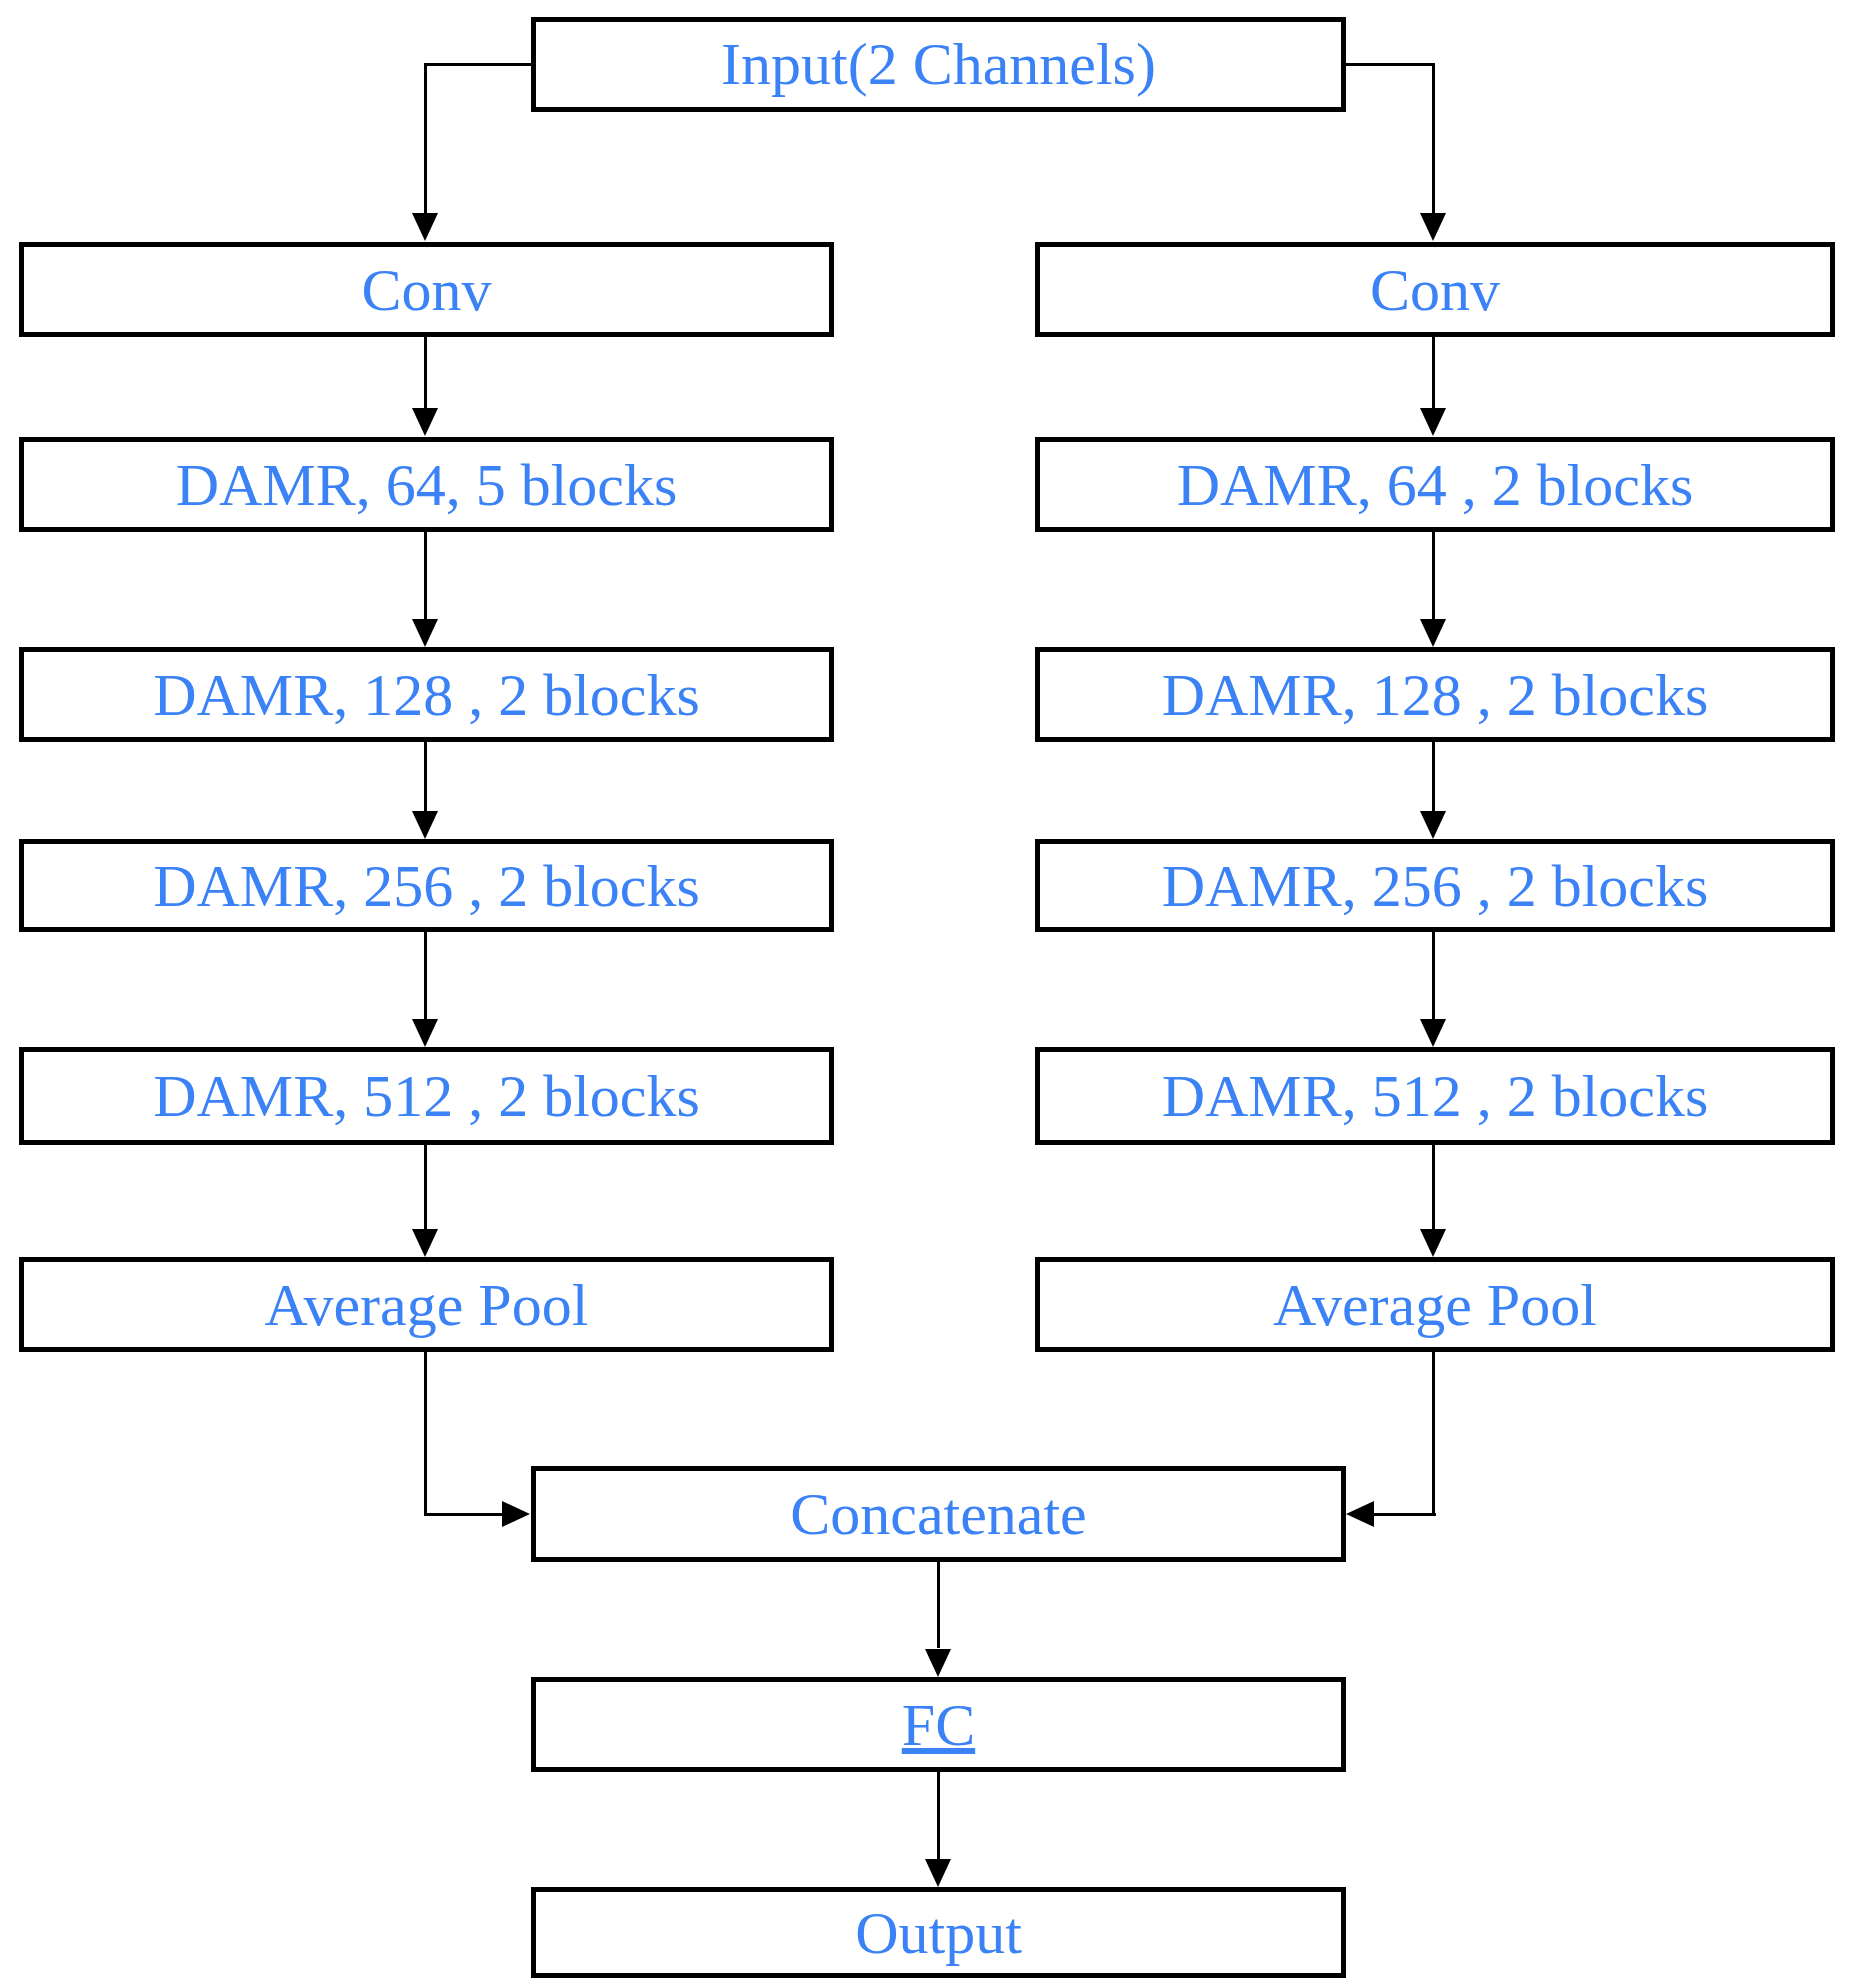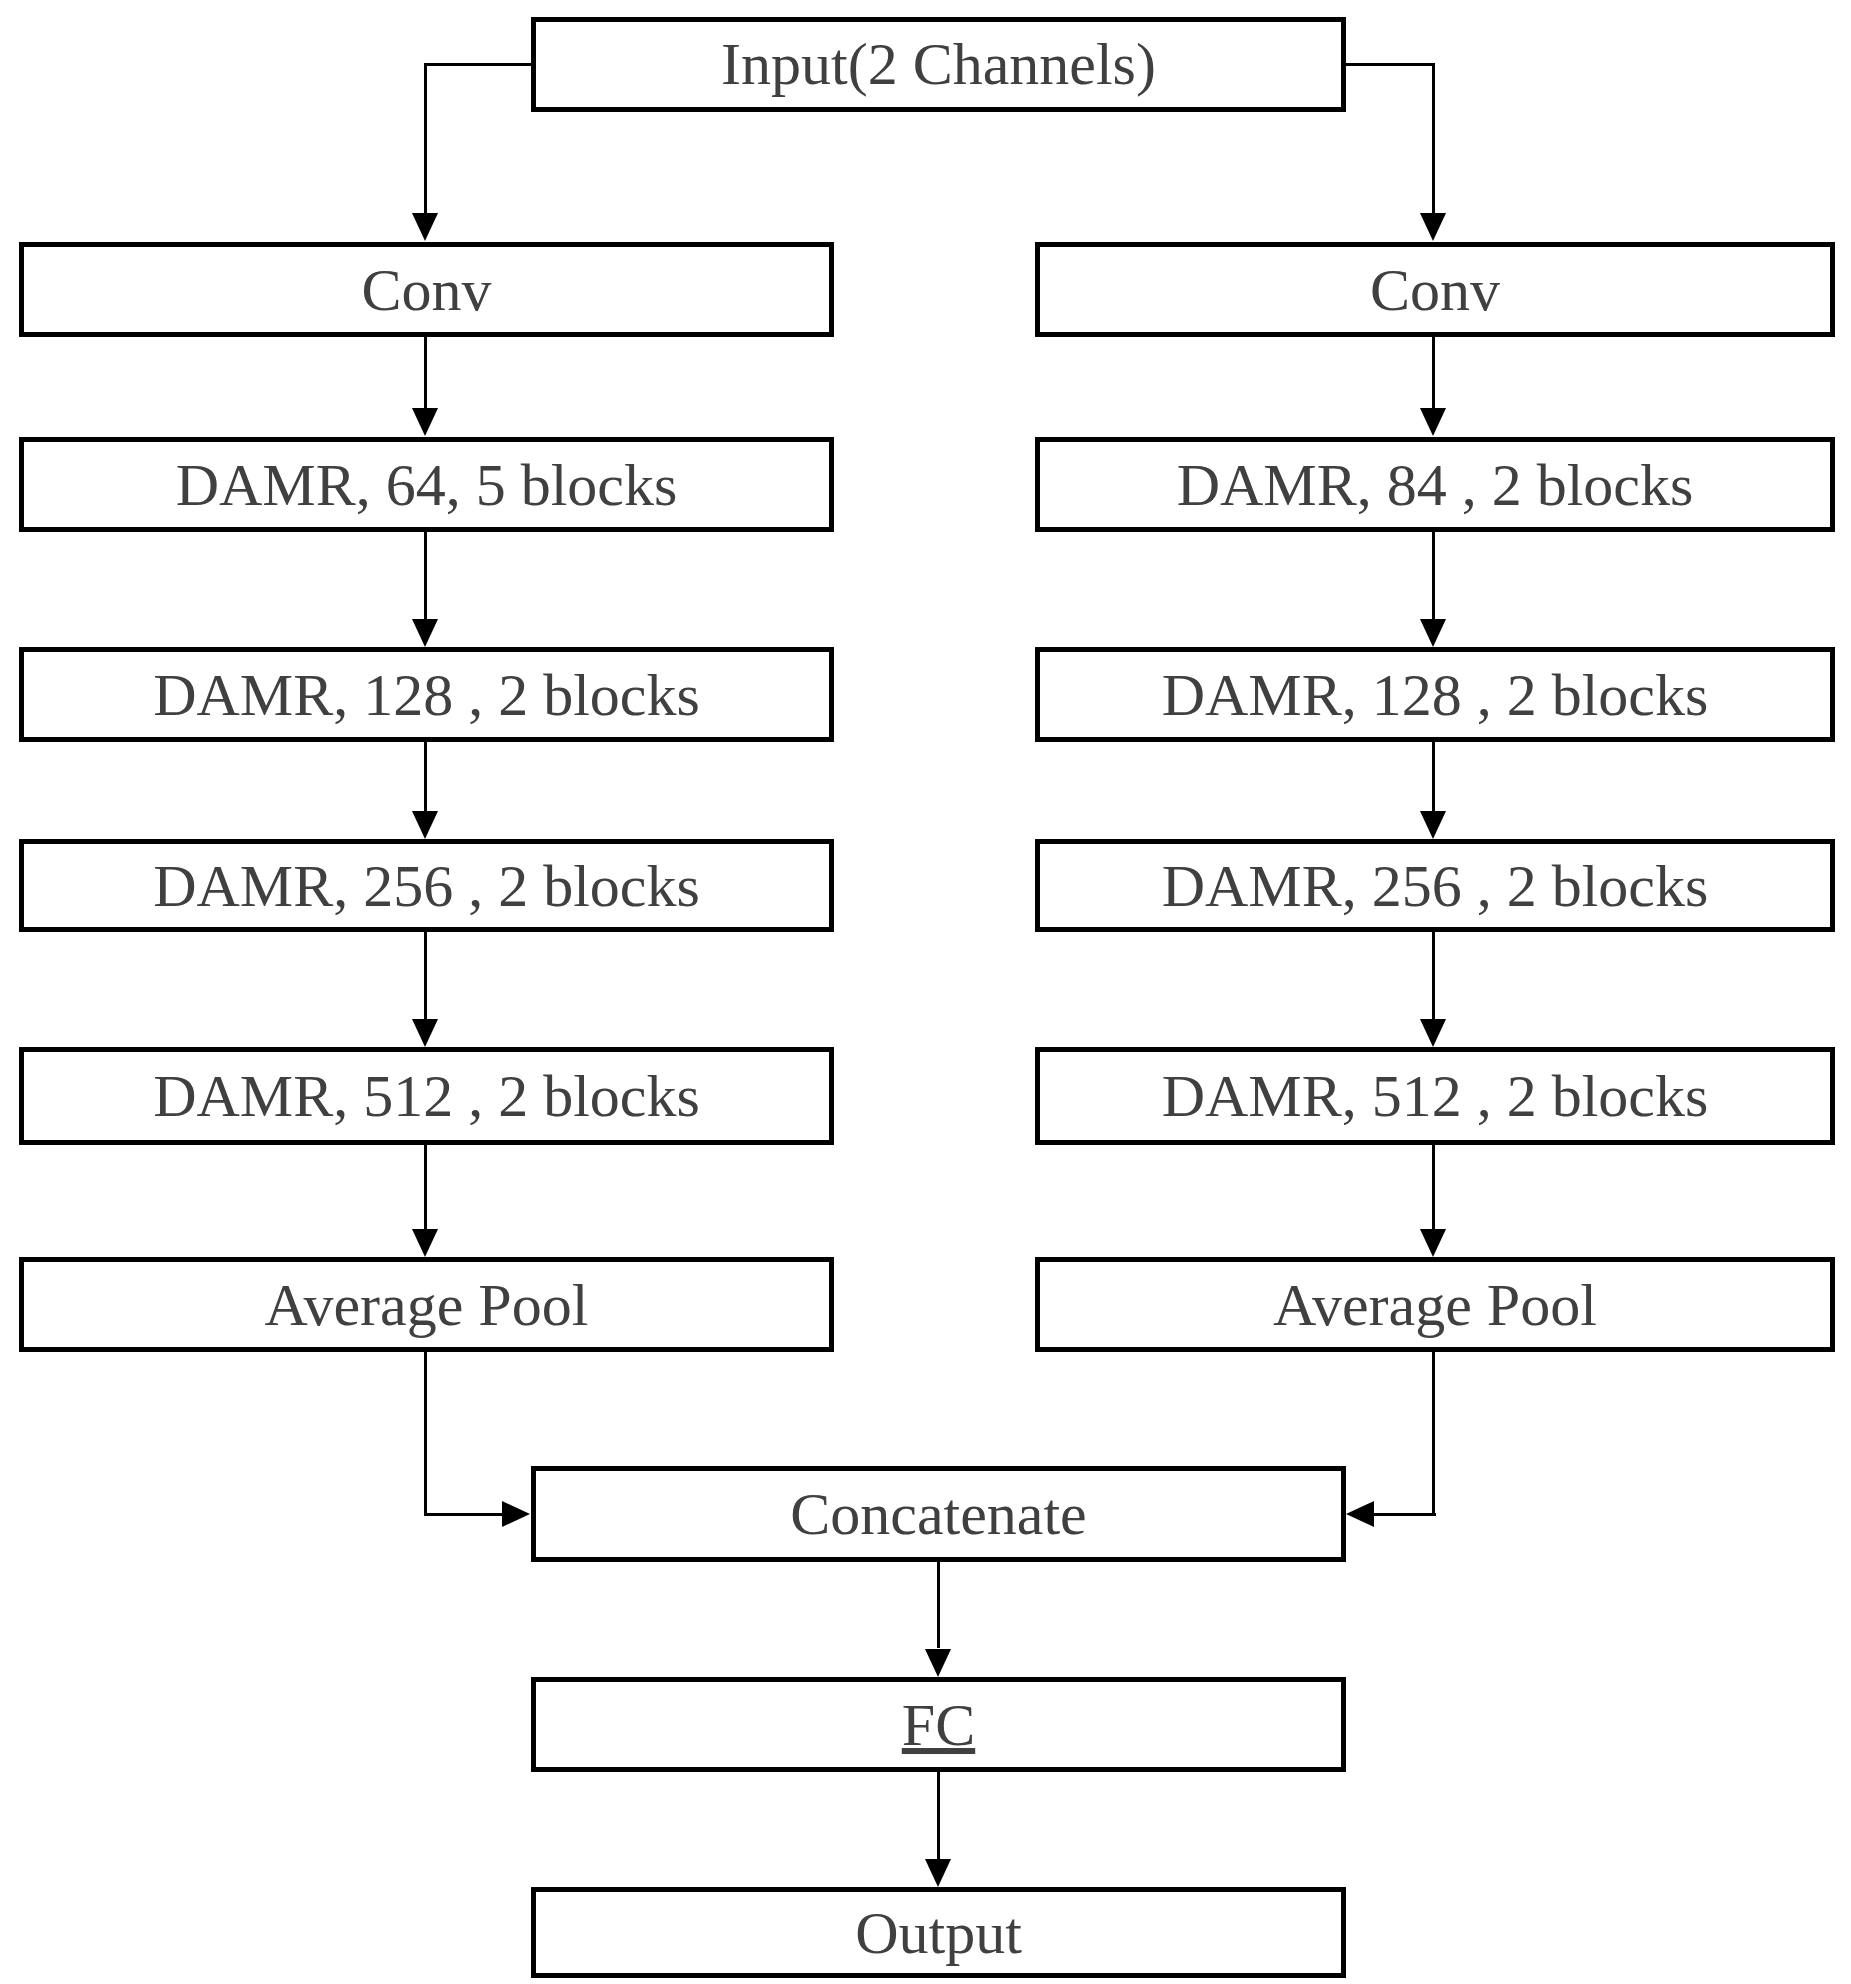--- a/index.html
+++ b/index.html
@@ -6,21 +6,21 @@
     margin: 0;
     padding: 0;
     background: #ffffff;
   }
   #canvas {
     position: relative;
     width: 1851px;
     height: 1985px;
     background: #ffffff;
     font-family: "Liberation Serif", "DejaVu Serif", serif;
-    color: #404040;
+    color: #3b82f6;
   }
   .box {
     position: absolute;
     box-sizing: border-box;
     background: #ffffff;
     border: 5.3px solid #000000;
     display: flex;
     align-items: center;
     justify-content: center;
     font-size: 60px;
@@ -58,21 +58,21 @@
 <body>
 
 <div id="canvas">
 
   <div class="box" style="left:531px; top:16.5px; width:815px; height:95px;">Input(2 Channels)</div>
 
   <div class="box" style="left:19px; top:242px; width:815px; height:95px;">Conv</div>
   <div class="box" style="left:1035px; top:242px; width:800px; height:95px;">Conv</div>
 
   <div class="box" style="left:19px; top:437px; width:815px; height:95px;">DAMR, 64, 5 blocks</div>
-  <div class="box" style="left:1035px; top:437px; width:800px; height:95px;">DAMR, 84 , 2 blocks</div>
+  <div class="box" style="left:1035px; top:437px; width:800px; height:95px;">DAMR, 64 , 2 blocks</div>
 
   <div class="box" style="left:19px; top:647px; width:815px; height:95px;">DAMR, 128 , 2 blocks</div>
   <div class="box" style="left:1035px; top:647px; width:800px; height:95px;">DAMR, 128 , 2 blocks</div>
 
   <div class="box" style="left:19px; top:839px; width:815px; height:93px;">DAMR, 256 , 2 blocks</div>
   <div class="box" style="left:1035px; top:839px; width:800px; height:93px;">DAMR, 256 , 2 blocks</div>
 
   <div class="box" style="left:19px; top:1047px; width:815px; height:98px;">DAMR, 512 , 2 blocks</div>
   <div class="box" style="left:1035px; top:1047px; width:800px; height:98px;">DAMR, 512 , 2 blocks</div>
 

